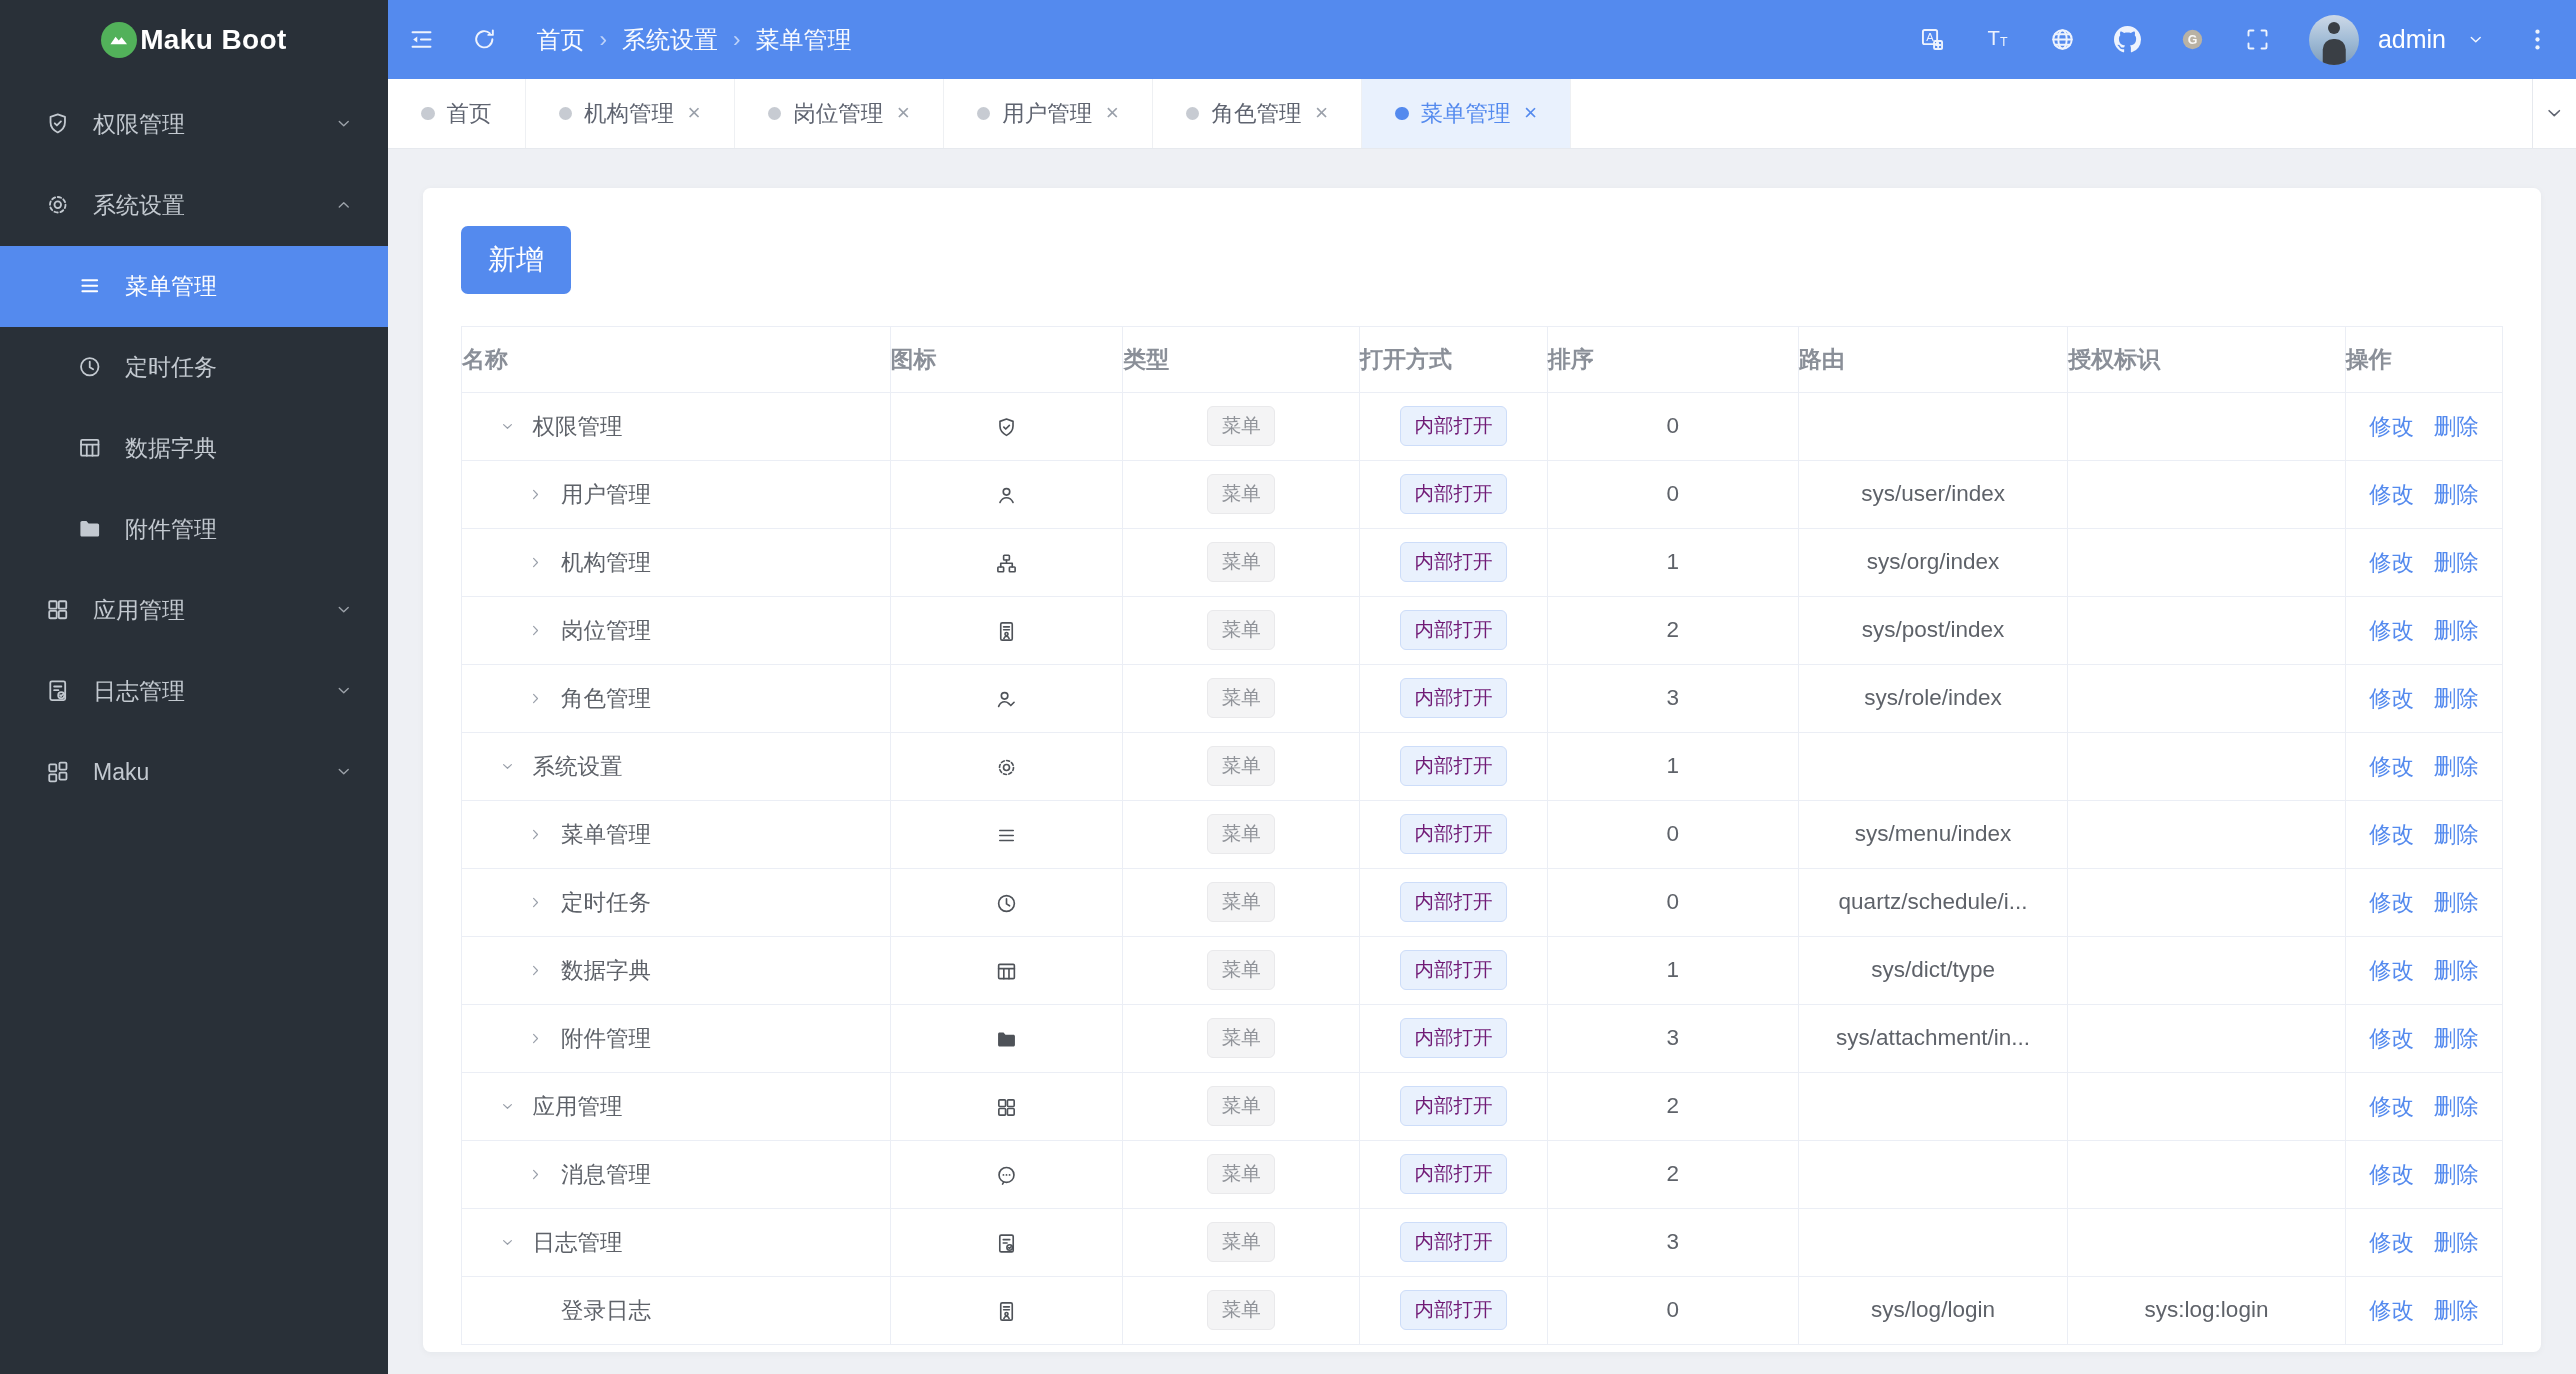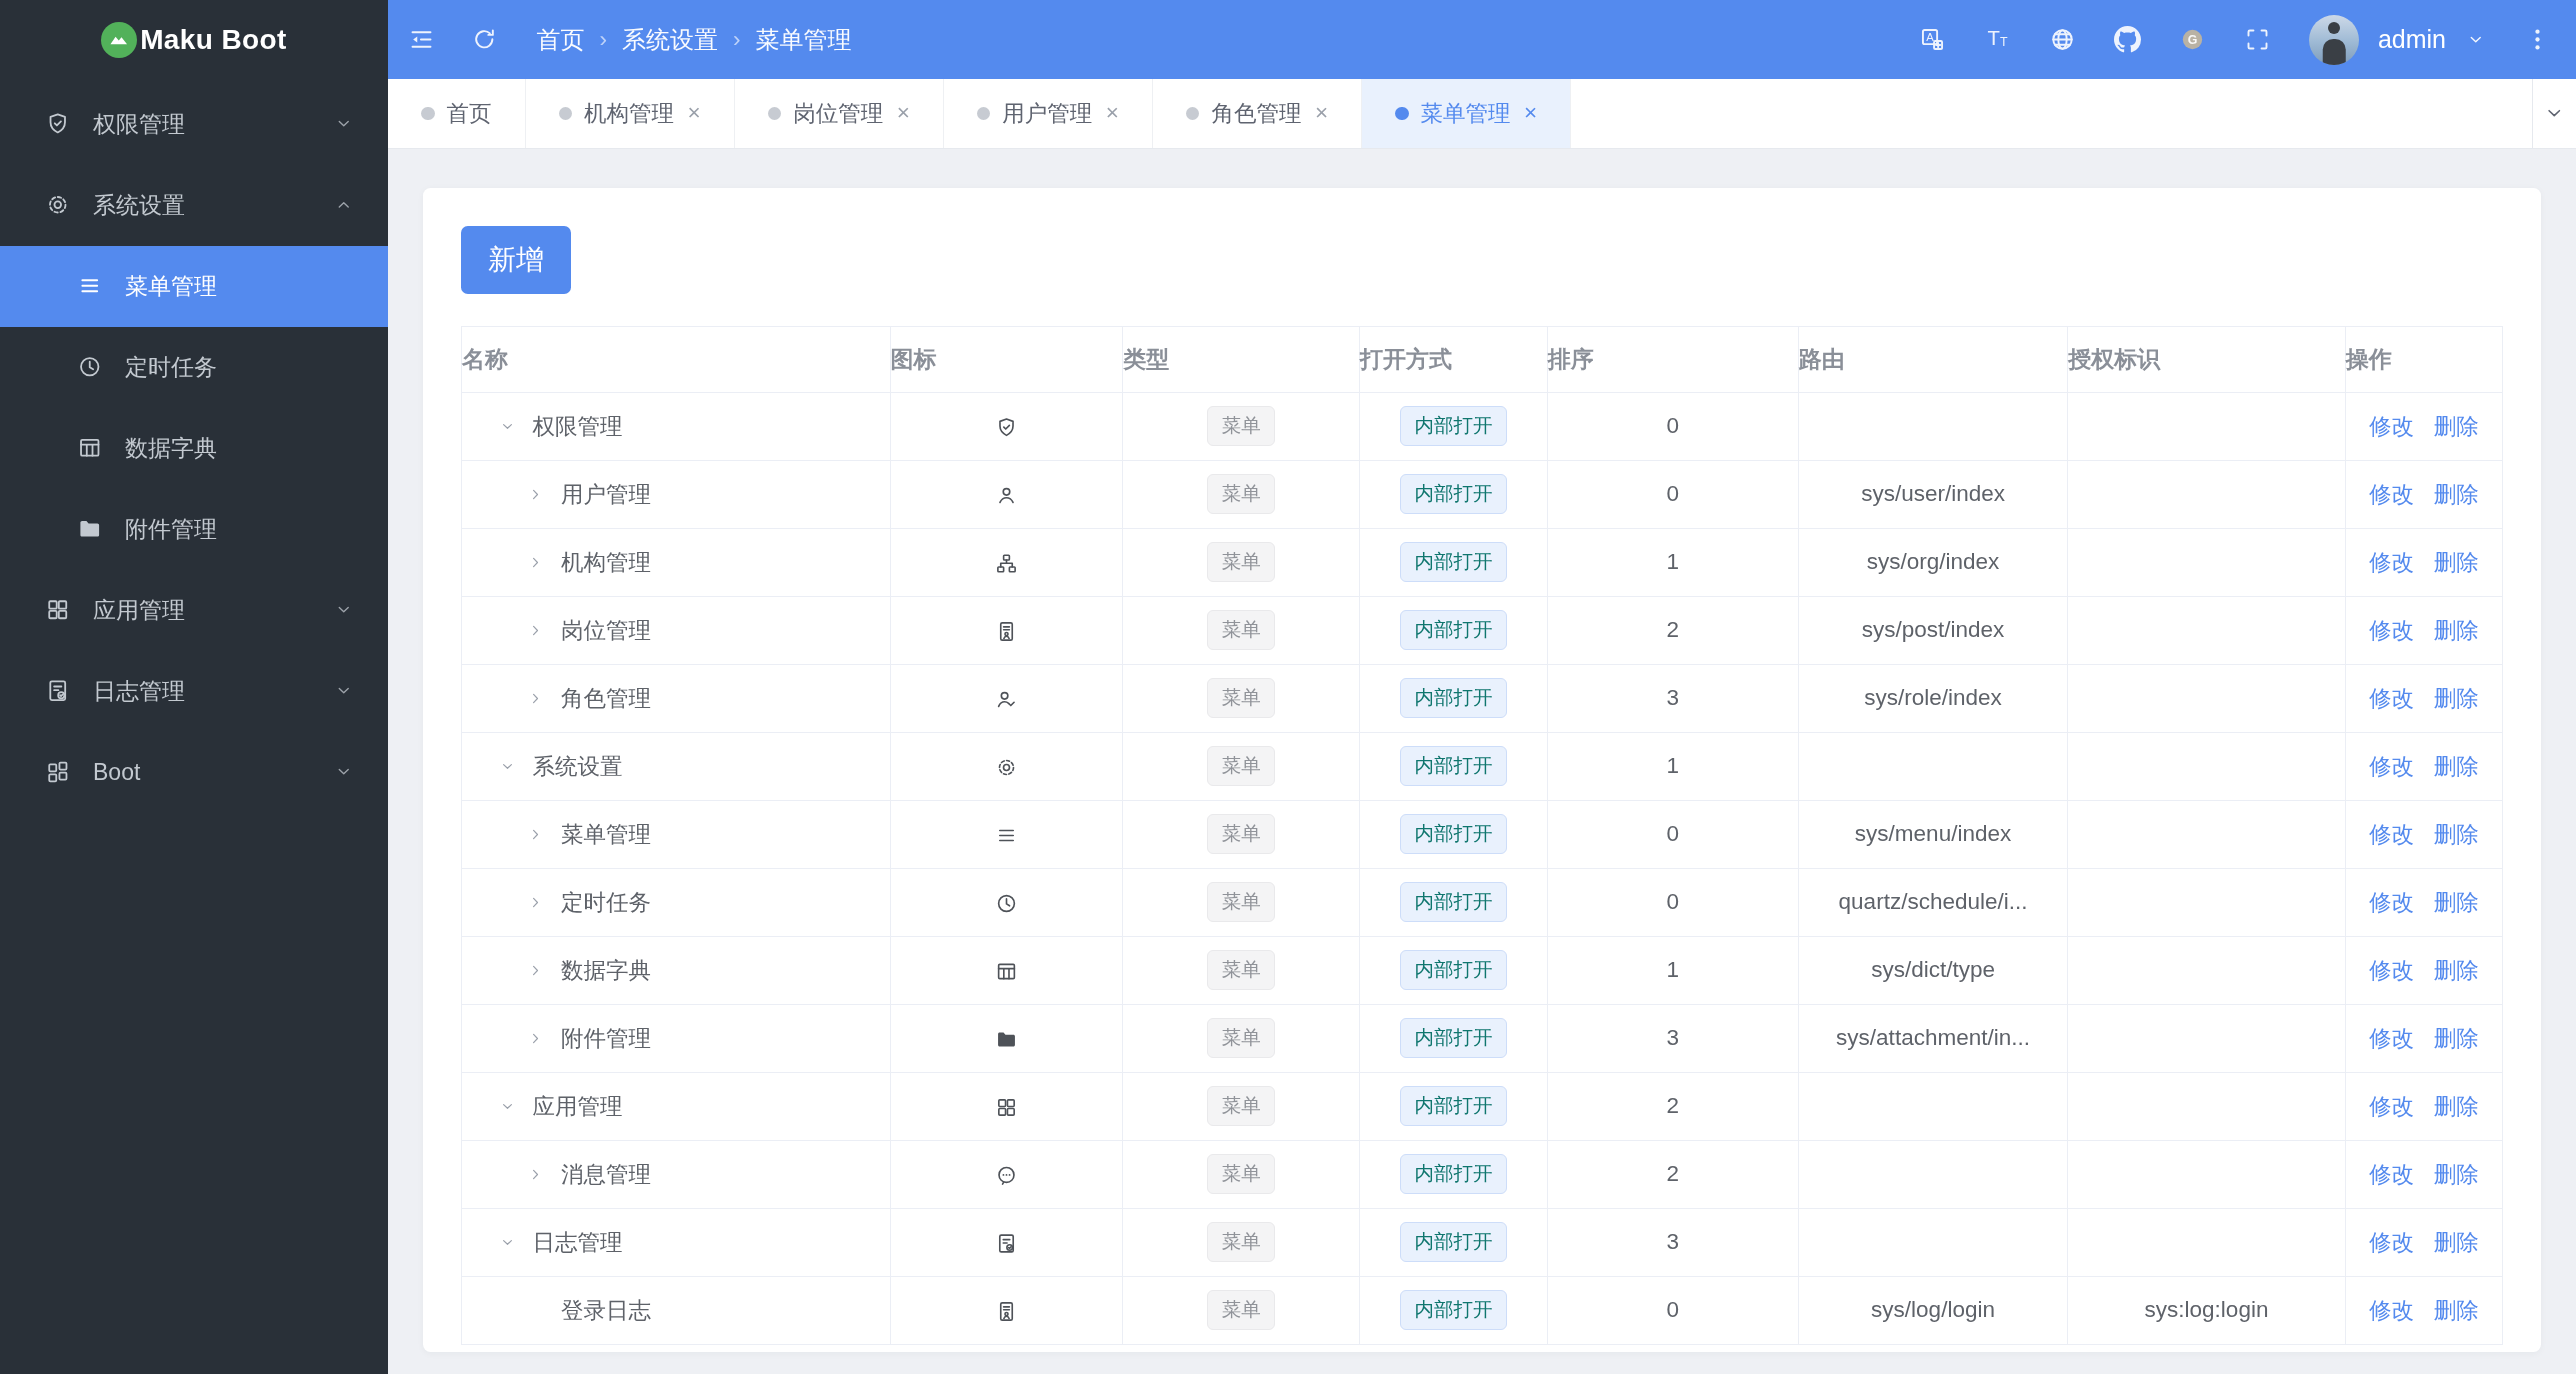--- a/index.html
+++ b/index.html
@@ -68,21 +68,21 @@
   th { height:66px; font-size:23px; color:#8a8f98; font-weight:bold; text-align:left; background:#fff; }
   td { height:68px; font-size:22.5px; color:#5e6269; text-align:center; background:#fff; }
   td.cell-name { text-align:left; }
   .name-wrap { display:flex; align-items:center; padding-left:19.5px; gap:10.5px; }
   .tree-indent { flex:none; }
   .tree-arrow { width:30px; height:30px; display:flex; align-items:center; justify-content:center; color:#9ba1ab; flex:none; cursor:pointer; }
   .tree-arrow .ic { width:17px; height:17px; }
   .row-icon { width:23px; height:23px; color:#4e5258; }
   .tag { display:inline-block; font-size:19.5px; line-height:1; padding:9px 13.5px; border-radius:6px; }
   .tag-type { background:#f4f4f5; color:#909399; border:0.8px solid #e9e9eb; }
-  .tag-open { background:#e9f1fd; color:#0f766e; border:0.8px solid #cdddf9; }
+  .tag-open { background:#e9f1fd; color:#701a75; border:0.8px solid #cdddf9; }
   .op-link { color:#548aee; cursor:pointer; margin:0 9.8px; white-space:nowrap; }
   .route-text { white-space:nowrap; overflow:hidden; }
 
   .ic { display:inline-block; vertical-align:middle; }
   svg text { font-family:"Liberation Sans", sans-serif; }
 </style>
 </head>
 <body>
 
 <div class="app">
@@ -167,21 +167,21 @@
             <path d="M6.5 9.3l5.5 5.2 5.5-5.2"></path>
           </svg>
         </div>
         <div class="menu-item">
           <svg class="ic " viewBox="0 0 24 24" fill="none" stroke="currentColor" stroke-width="1.7" stroke-linecap="round" stroke-linejoin="round">
             <rect x="4" y="5" width="6.6" height="6.6" rx="1"></rect>
             <rect x="13.6" y="3.4" width="6.6" height="6.6" rx="1"></rect>
             <rect x="4" y="14.4" width="6.6" height="6.6" rx="1"></rect>
             <rect x="13.6" y="12.8" width="6.6" height="6.6" rx="1"></rect>
           </svg>
-          <span class="mi-label">Boot</span>
+          <span class="mi-label">Maku</span>
           <svg class="ic mi-chevron" viewBox="0 0 24 24" fill="none" stroke="currentColor" stroke-width="1.7" stroke-linecap="round" stroke-linejoin="round">
             <path d="M6.5 9.3l5.5 5.2 5.5-5.2"></path>
           </svg>
         </div>
       </nav>
   </aside>
 
   <div class="main">
 
     <header class="topbar">

